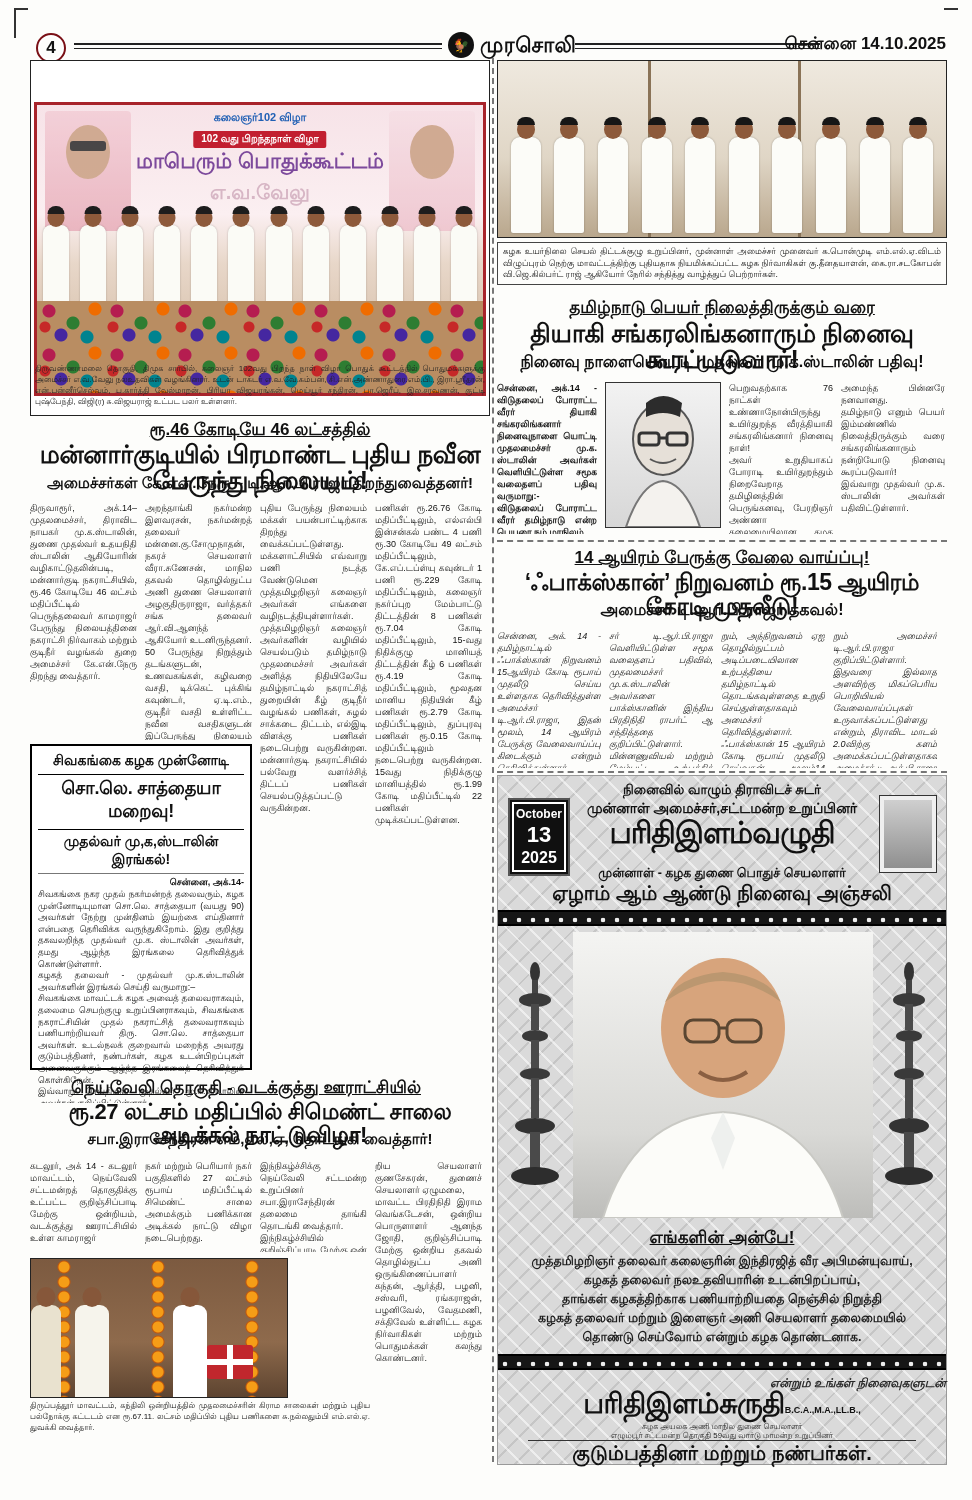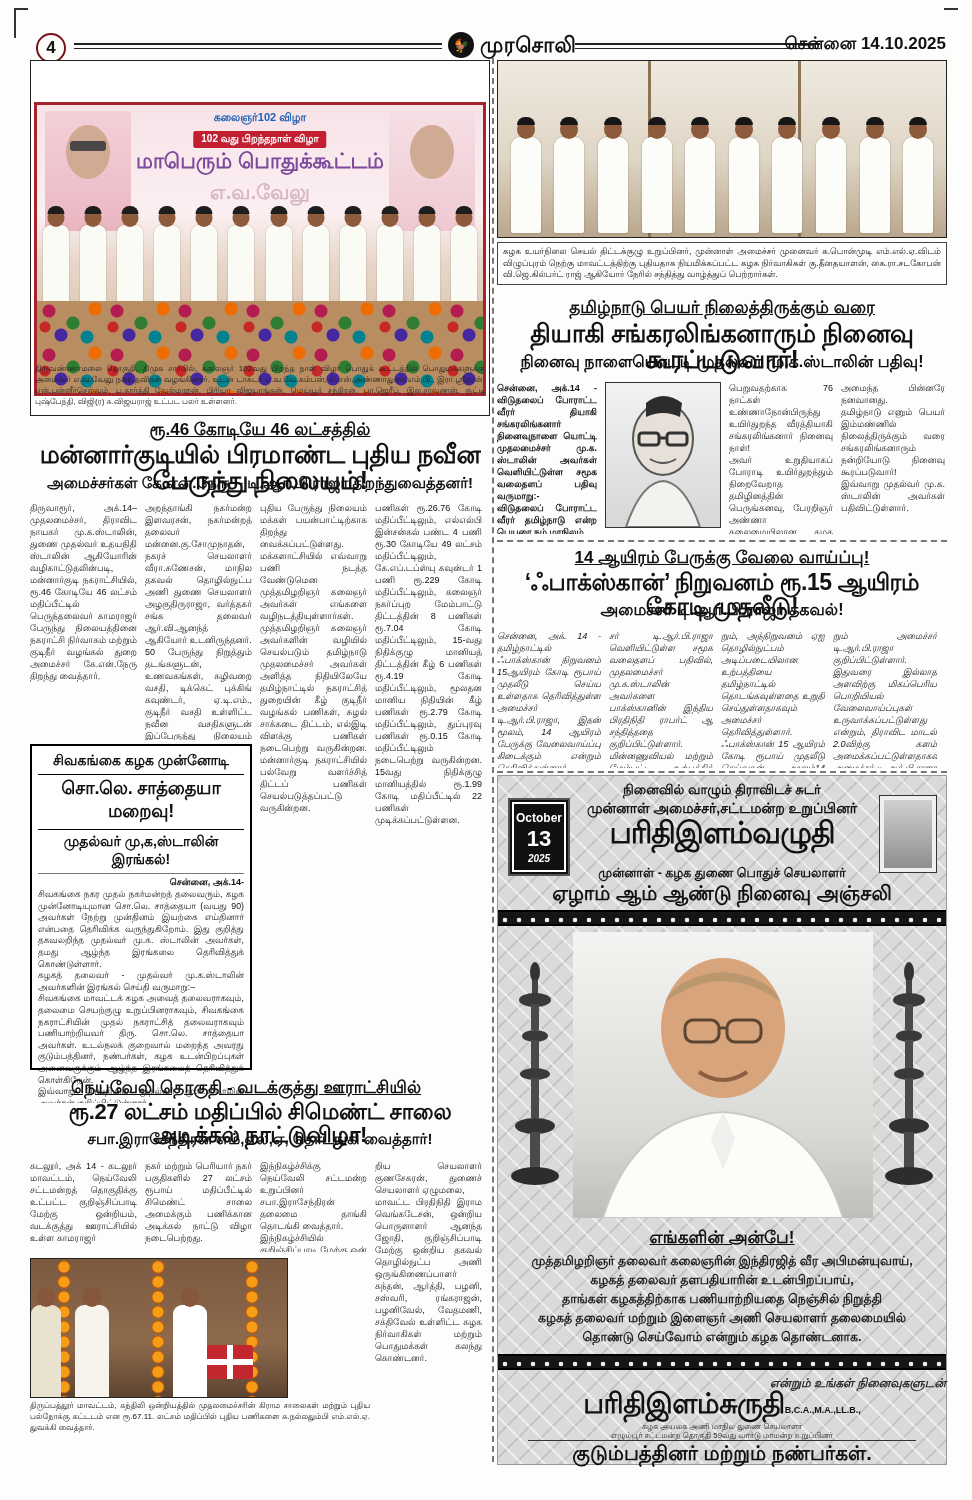--- a/index.html
+++ b/index.html
@@ -108,21 +108,21 @@
       border:1px solid #999;}
   .mem-line1{position:absolute;top:6px;left:0;width:100%;text-align:center;font-size:13px;font-weight:bold;}
   .mem-line2{position:absolute;top:24px;left:0;width:100%;text-align:center;font-size:14px;font-weight:bold;}
   .mem-name{position:absolute;top:40px;left:0;width:100%;text-align:center;font-size:30px;font-weight:bold;letter-spacing:-1px;white-space:nowrap;}
   .mem-role{position:absolute;top:90px;left:0;width:100%;text-align:center;font-size:12.5px;font-weight:bold;}
   .mem-anniv{position:absolute;top:106px;left:0;width:100%;text-align:center;font-size:20px;font-weight:bold;}
   .datebox{position:absolute;left:10px;top:22px;width:62px;height:78px;background:#101010;color:#fff;border:2px solid #555;
       outline:2px solid #fff;outline-offset:-6px;display:flex;flex-direction:column;align-items:center;justify-content:center;gap:1px;}
   .datebox .m{font-size:12px;font-weight:bold;}
   .datebox .d{font-size:22px;font-weight:bold;line-height:26px;}
-  .datebox .y{font-size:10px;font-weight:bold;font-style:italic;}
+  .datebox .y{font-size:16px;font-weight:bold;}
   .mem-smallphoto{position:absolute;right:10px;top:20px;width:56px;height:76px;background:linear-gradient(180deg,#cfcfcf,#8f8f8f);
       border:4px solid #efefef;box-shadow:0 0 0 1px #333;}
   .deco-strip{position:absolute;left:0;width:100%;height:16px;background-color:#161616;border-top:2px solid #000;border-bottom:2px solid #000;
       background-image:radial-gradient(circle 2.4px at 7px 8px,#eee 2px,transparent 2.6px);background-size:14px 16px;}
   .mem-photo{position:absolute;left:75px;top:156px;width:300px;height:286px;background:linear-gradient(180deg,#f4f4f2 0%,#d9d9d6 70%,#bdbdba 100%);}
   .lamp{position:absolute;top:170px;width:58px;height:250px;}
   .mem-salute{position:absolute;top:452px;left:0;width:100%;text-align:center;font-size:17px;font-weight:bold;text-decoration:underline;}
   .mem-lines{position:absolute;top:476px;left:10px;right:10px;text-align:center;font-size:12.5px;line-height:19px;font-weight:bold;color:#1c1c1c;}
   .mem-closing{position:absolute;top:600px;left:0;width:100%;text-align:right;font-size:12px;font-style:italic;font-weight:bold;color:#2a2a2a;}
   .mem-sig{position:absolute;top:612px;left:0;width:100%;text-align:center;font-size:28px;font-weight:bold;letter-spacing:-.5px;}
@@ -346,21 +346,21 @@
         <line x1="146" y1="96" x2="154" y2="96" stroke="#5a4632" stroke-width="3"></line>
         <path d="M126 140 Q150 156 174 140" fill="none" stroke="#8a5f42" stroke-width="4"></path>
         <path d="M30 286 Q60 186 150 180 Q240 186 270 286 Z" fill="#fcfcf9" stroke="#c9c9c4" stroke-width="2"></path>
         <path d="M150 180 L138 206 L150 238 L162 206 Z" fill="#eef0ee"></path>
       </svg>
     </div>
 
     <div class="mem-salute" data-name="memorial-salutation">எங்களின் அன்பே!</div>
     <div class="mem-lines" data-name="memorial-body">
       <div data-name="memorial-body-line">முத்தமிழறிஞர் தலைவர் கலைஞரின் இந்திரஜித் வீர அபிமன்யுவாய்,</div>
-      <div data-name="memorial-body-line">கழகத் தலைவர் தளபதியாரின் உடன்பிறப்பாய்,</div>
+      <div data-name="memorial-body-line">கழகத் தலைவர் நலஉதவியாரின் உடன்பிறப்பாய்,</div>
       <div data-name="memorial-body-line">தாங்கள் கழகத்திற்காக பணியாற்றியதை நெஞ்சில் நிறுத்தி</div>
       <div data-name="memorial-body-line">கழகத் தலைவர் மற்றும் இளைஞர் அணி செயலாளர் தலைமையில்</div>
       <div data-name="memorial-body-line">தொண்டு செய்வோம் என்றும் கழக தொண்டனாக.</div>
     </div>
 
     <div class="deco-strip" style="top:578px" data-name="decorative-border-strip"></div>
 
     <div class="mem-closing" data-name="memorial-closing-line">என்றும் உங்கள் நினைவுகளுடன்</div>
     <div class="mem-sig" data-name="memorial-signatory">
       <span data-name="signatory-name">பரிதிஇளம்சுருதி</span><span class="mem-deg" data-name="signatory-degrees">B.C.A.,M.A.,LL.B.,</span>

